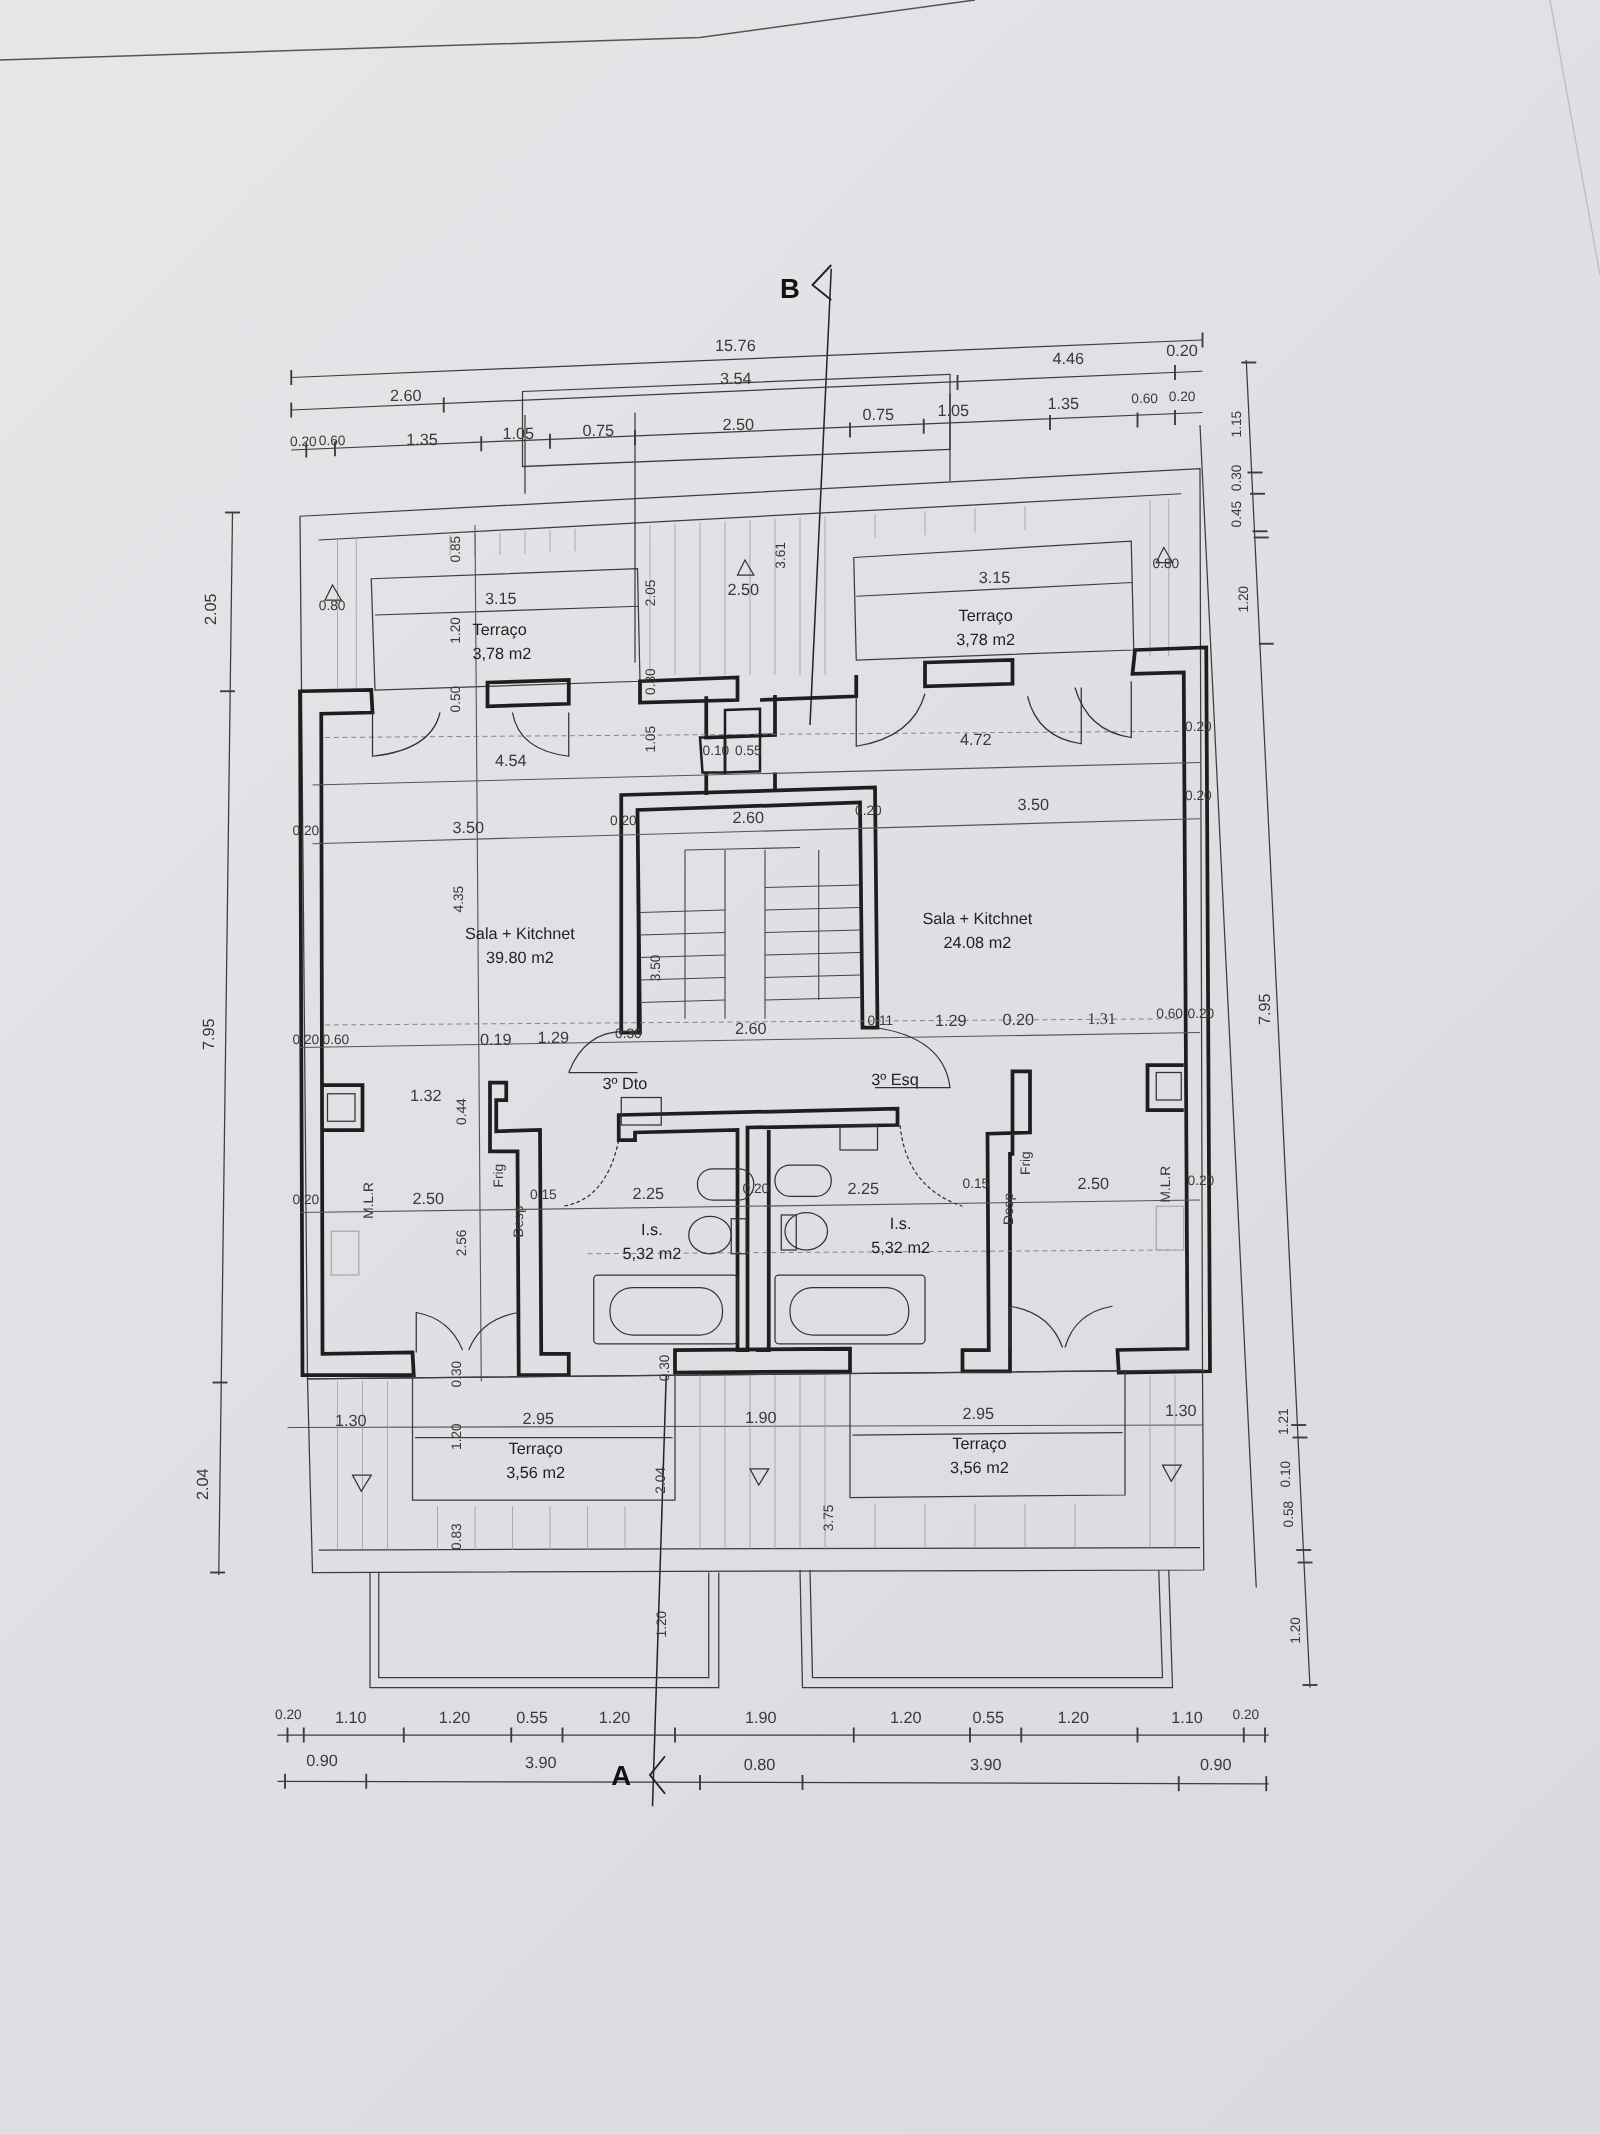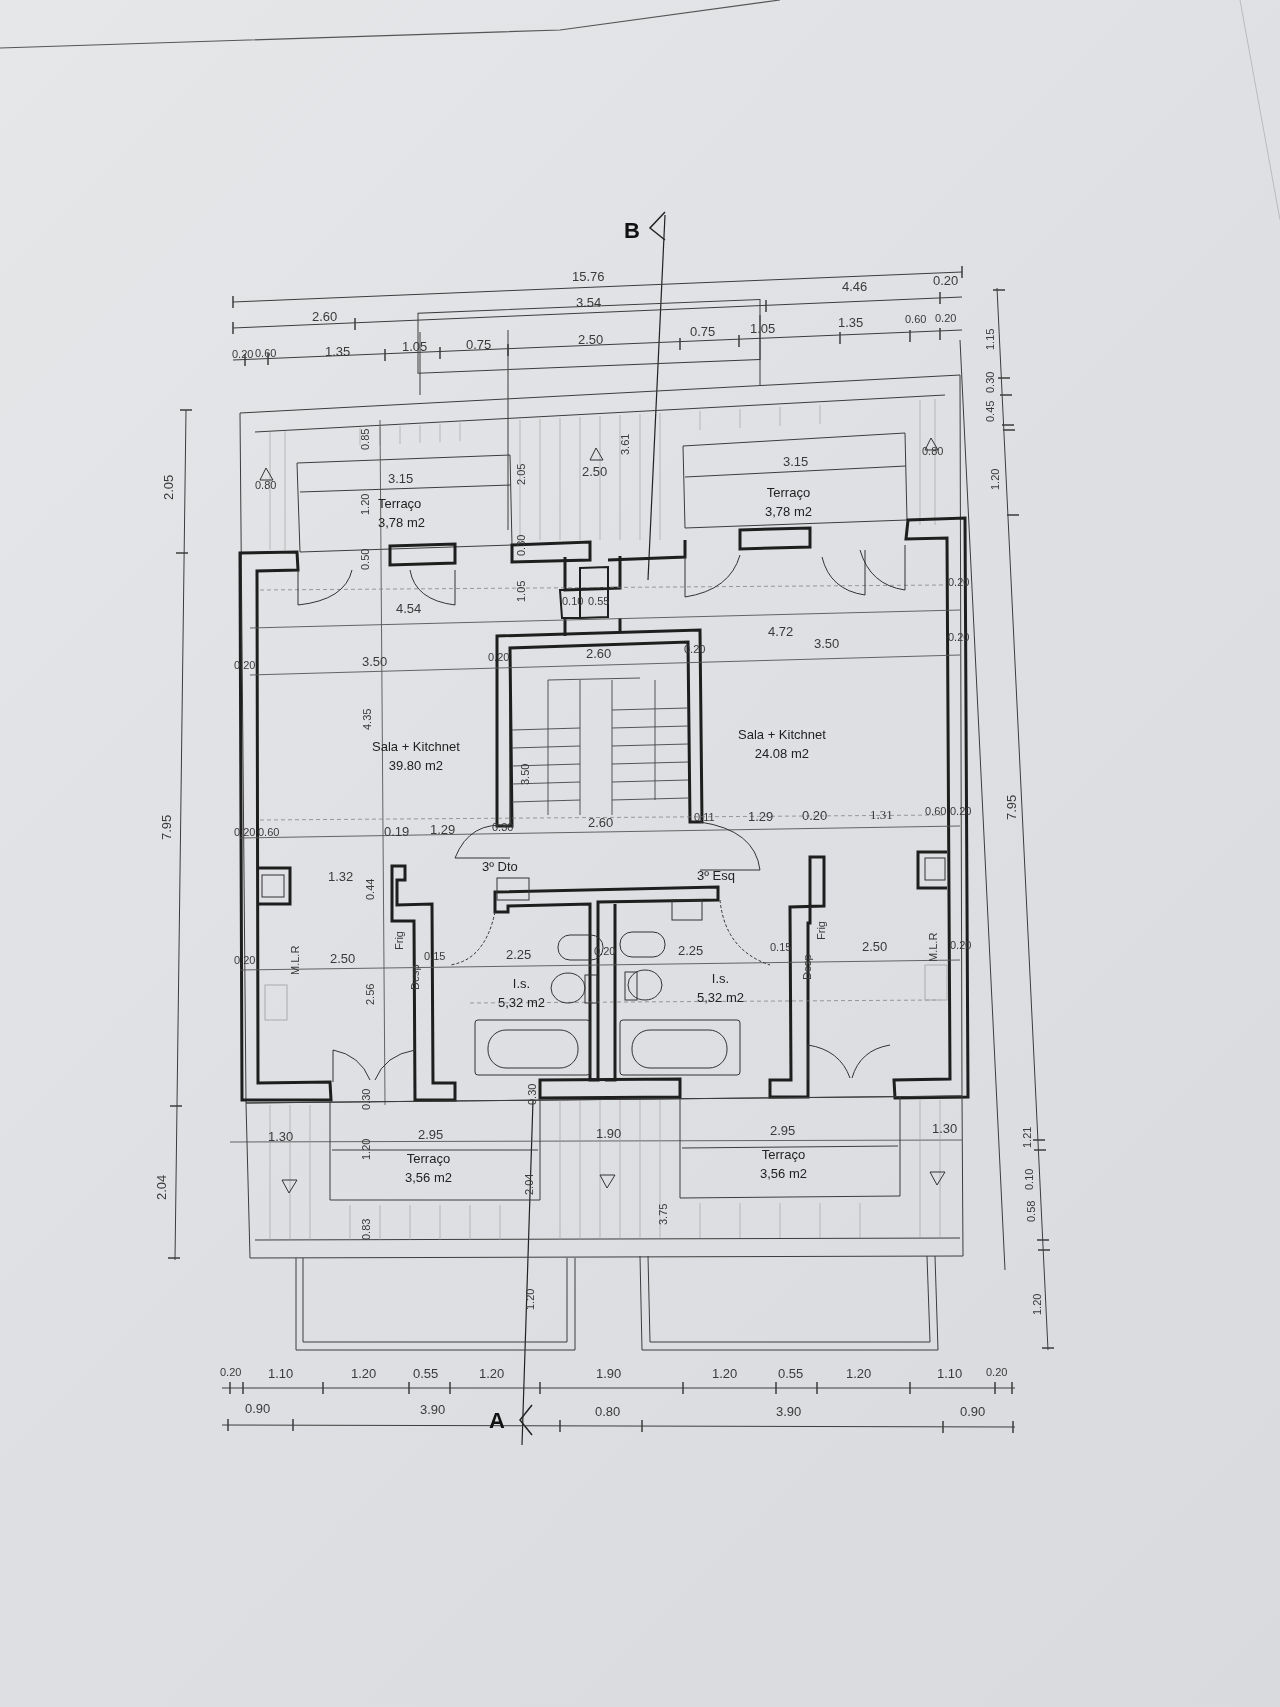--- a/index.html
+++ b/index.html
@@ -337,21 +337,21 @@
 <div class="lbl v small" style="left:516px;top:485px;">2.05</div>
 <div class="lbl" style="left:582px;top:465px;">2.50</div>
 <div class="lbl v small" style="left:620px;top:455px;">3.61</div>
 <div class="lbl v small" style="left:360px;top:570px;">0.50</div>
 <div class="lbl v small" style="left:516px;top:556px;">0.30</div>
 <div class="lbl v small" style="left:516px;top:602px;">1.05</div>
 <div class="lbl small" style="left:562px;top:596px;">0.10</div>
 <div class="lbl small" style="left:588px;top:596px;">0.55</div>
 
 <div class="lbl" style="left:396px;top:602px;">4.54</div>
-<div class="lbl" style="left:768px;top:585px;margin-top:40px;">4.72</div>
+<div class="lbl" style="left:768px;top:585px;">4.72</div>
 <div class="lbl small" style="left:948px;top:577px;">0.20</div>
 <div class="lbl small" style="left:234px;top:660px;">0.20</div>
 <div class="lbl" style="left:362px;top:655px;">3.50</div>
 <div class="lbl small" style="left:488px;top:652px;">0.20</div>
 <div class="lbl" style="left:586px;top:647px;">2.60</div>
 <div class="lbl small" style="left:684px;top:644px;">0.20</div>
 <div class="lbl" style="left:814px;top:637px;">3.50</div>
 <div class="lbl small" style="left:948px;top:632px;">0.20</div>
 <div class="lbl v small" style="left:362px;top:730px;">4.35</div>
 <div class="lbl v small" style="left:520px;top:785px;">3.50</div>
@@ -373,21 +373,21 @@
 <div class="lbl small" style="left:492px;top:822px;">0.30</div>
 <div class="lbl" style="left:588px;top:816px;">2.60</div>
 <div class="lbl small" style="left:694px;top:812px;">0.11</div>
 <div class="lbl" style="left:748px;top:810px;">1.29</div>
 <div class="lbl" style="left:802px;top:809px;">0.20</div>
 <div class="lbl" style="left:870px;top:808px;font-family:Liberation Serif, serif;">1.31</div>
 <div class="lbl small" style="left:925px;top:806px;">0.60</div>
 <div class="lbl small" style="left:950px;top:806px;">0.20</div>
 
 <div class="room" style="left:482px;top:858px;">3º Dto</div>
-<div class="room" style="left:697px;top:855px;margin-top:12px;">3º Esq</div>
+<div class="room" style="left:697px;top:855px;">3º Esq</div>
 
 <div class="lbl v small" style="left:365px;top:900px;">0.44</div>
 <div class="lbl small" style="left:234px;top:955px;">0.20</div>
 <div class="lbl v small" style="left:290px;top:975px;">M.L.R</div>
 <div class="lbl" style="left:330px;top:952px;">2.50</div>
 <div class="lbl v small" style="left:365px;top:1005px;">2.56</div>
 <div class="lbl v small" style="left:394px;top:950px;">Frig</div>
 <div class="lbl v small" style="left:410px;top:990px;">Desp</div>
 <div class="lbl small" style="left:424px;top:951px;">0.15</div>
 <div class="lbl" style="left:506px;top:948px;">2.25</div>

